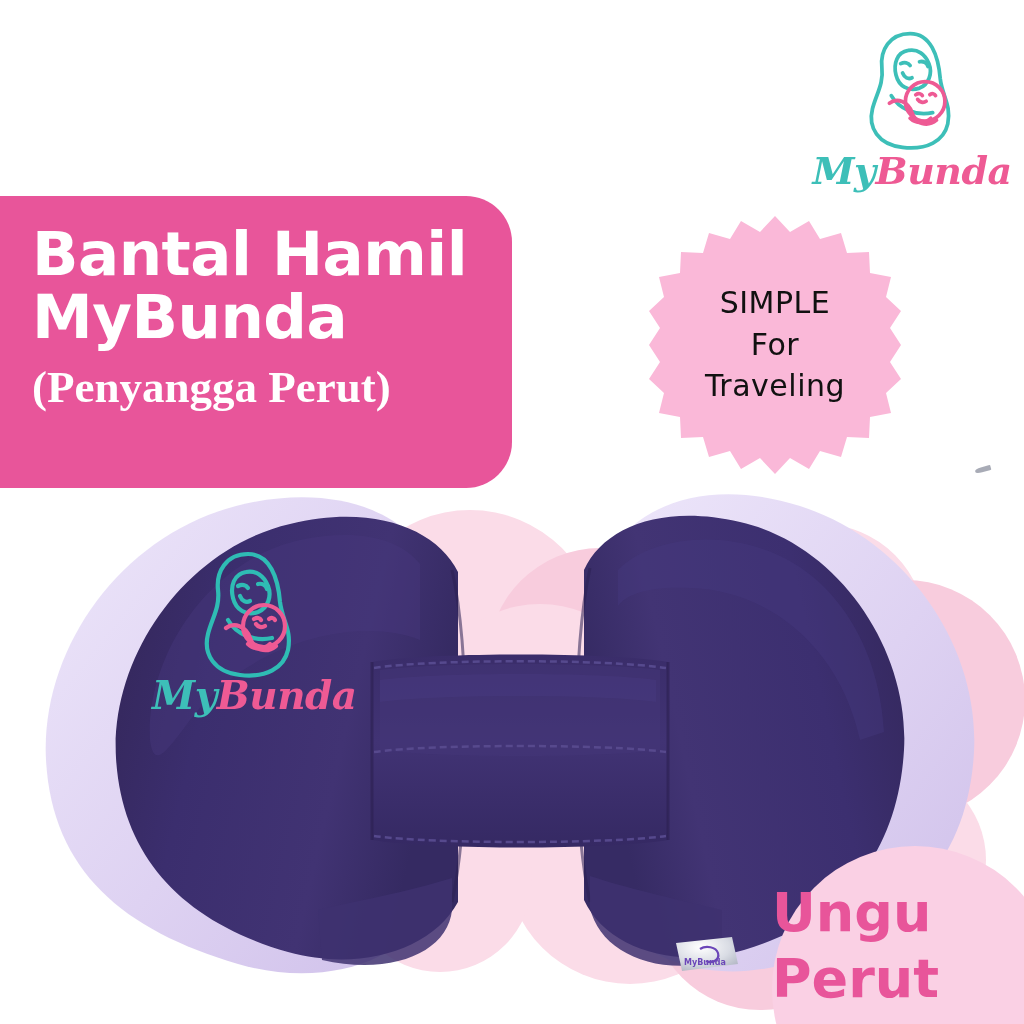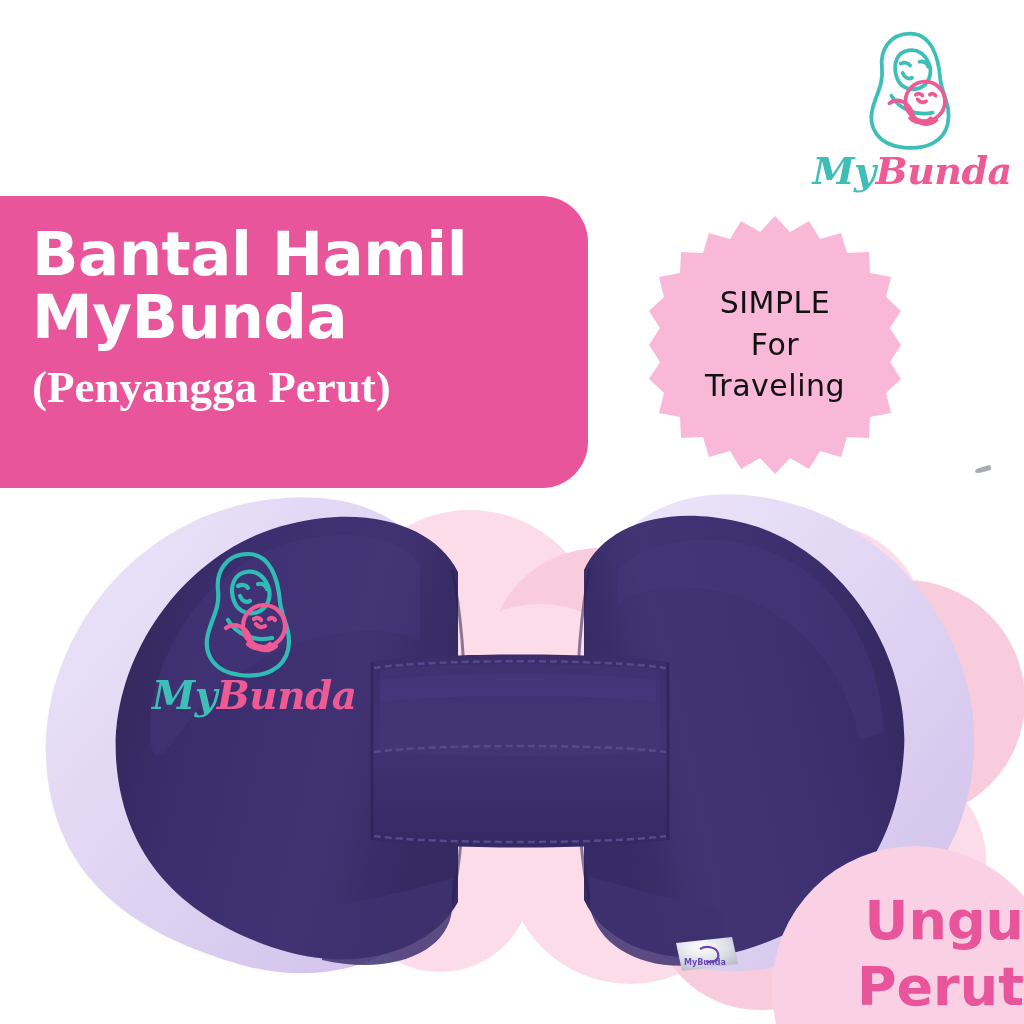--- a/index.html
+++ b/index.html
@@ -54,21 +54,21 @@
     line-height: 1;
   }
   .wm-my { color: #3DBFB8; }
   .wm-bunda { color: #EE5A94; }
 
   
   .title-banner {
     position: absolute;
     left: 0;
     top: 196px;
-    width: 588px;
+    width: 512px;
     height: 292px;
     background: #E8559A;
     border-top-right-radius: 46px;
     border-bottom-right-radius: 46px;
     z-index: 7;
     box-sizing: border-box;
     padding: 26px 42px 20px 32px;
   }
   .title-line {
     color: #ffffff;
@@ -166,27 +166,26 @@
     height: 286px;
     border-radius: 50%;
     background: #FAD0E4;
     z-index: 8;
   }
   .color-badge .cb-text {
     position: absolute;
     left: 0;
     top: 34px;
     width: 252px;
-    text-align: right;
+    text-align: left;
     color: #E8559A;
     font-family: "DejaVu Sans", "Liberation Sans", sans-serif;
     font-weight: bold;
     font-size: 54px;
     line-height: 1.22;
-    margin-top: 8px;
   }
 
   
   .speck {
     position: absolute;
     left: 975px;
     top: 467px;
     width: 16px;
     height: 5px;
     background: #8b8f9e;

